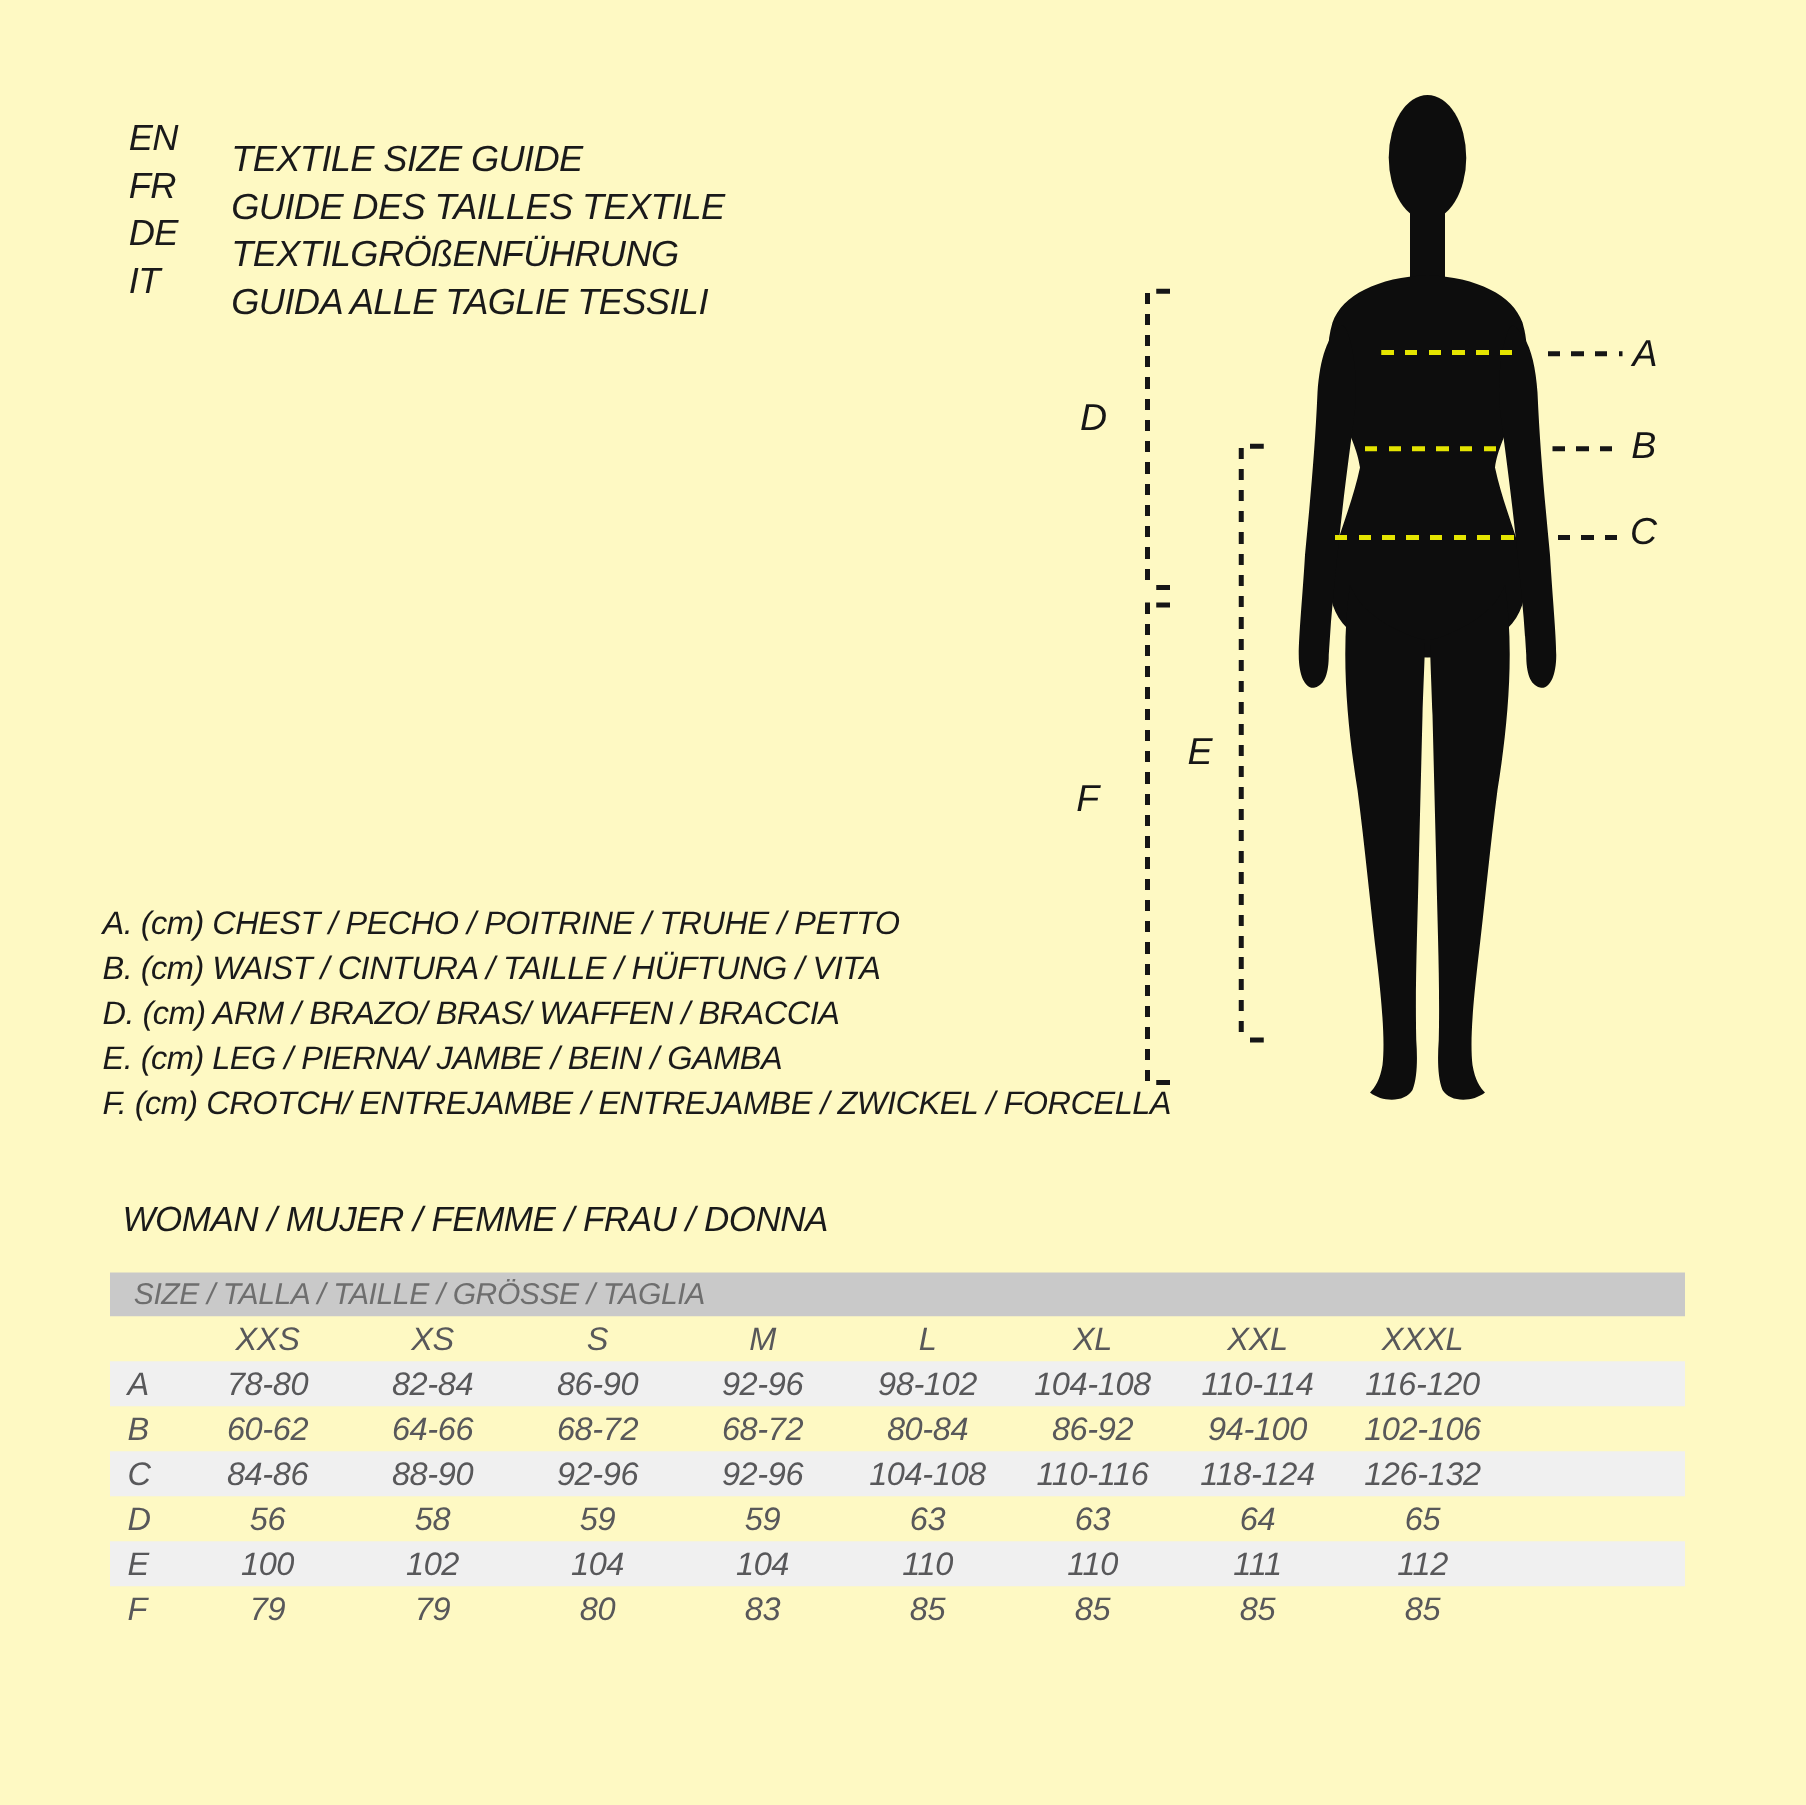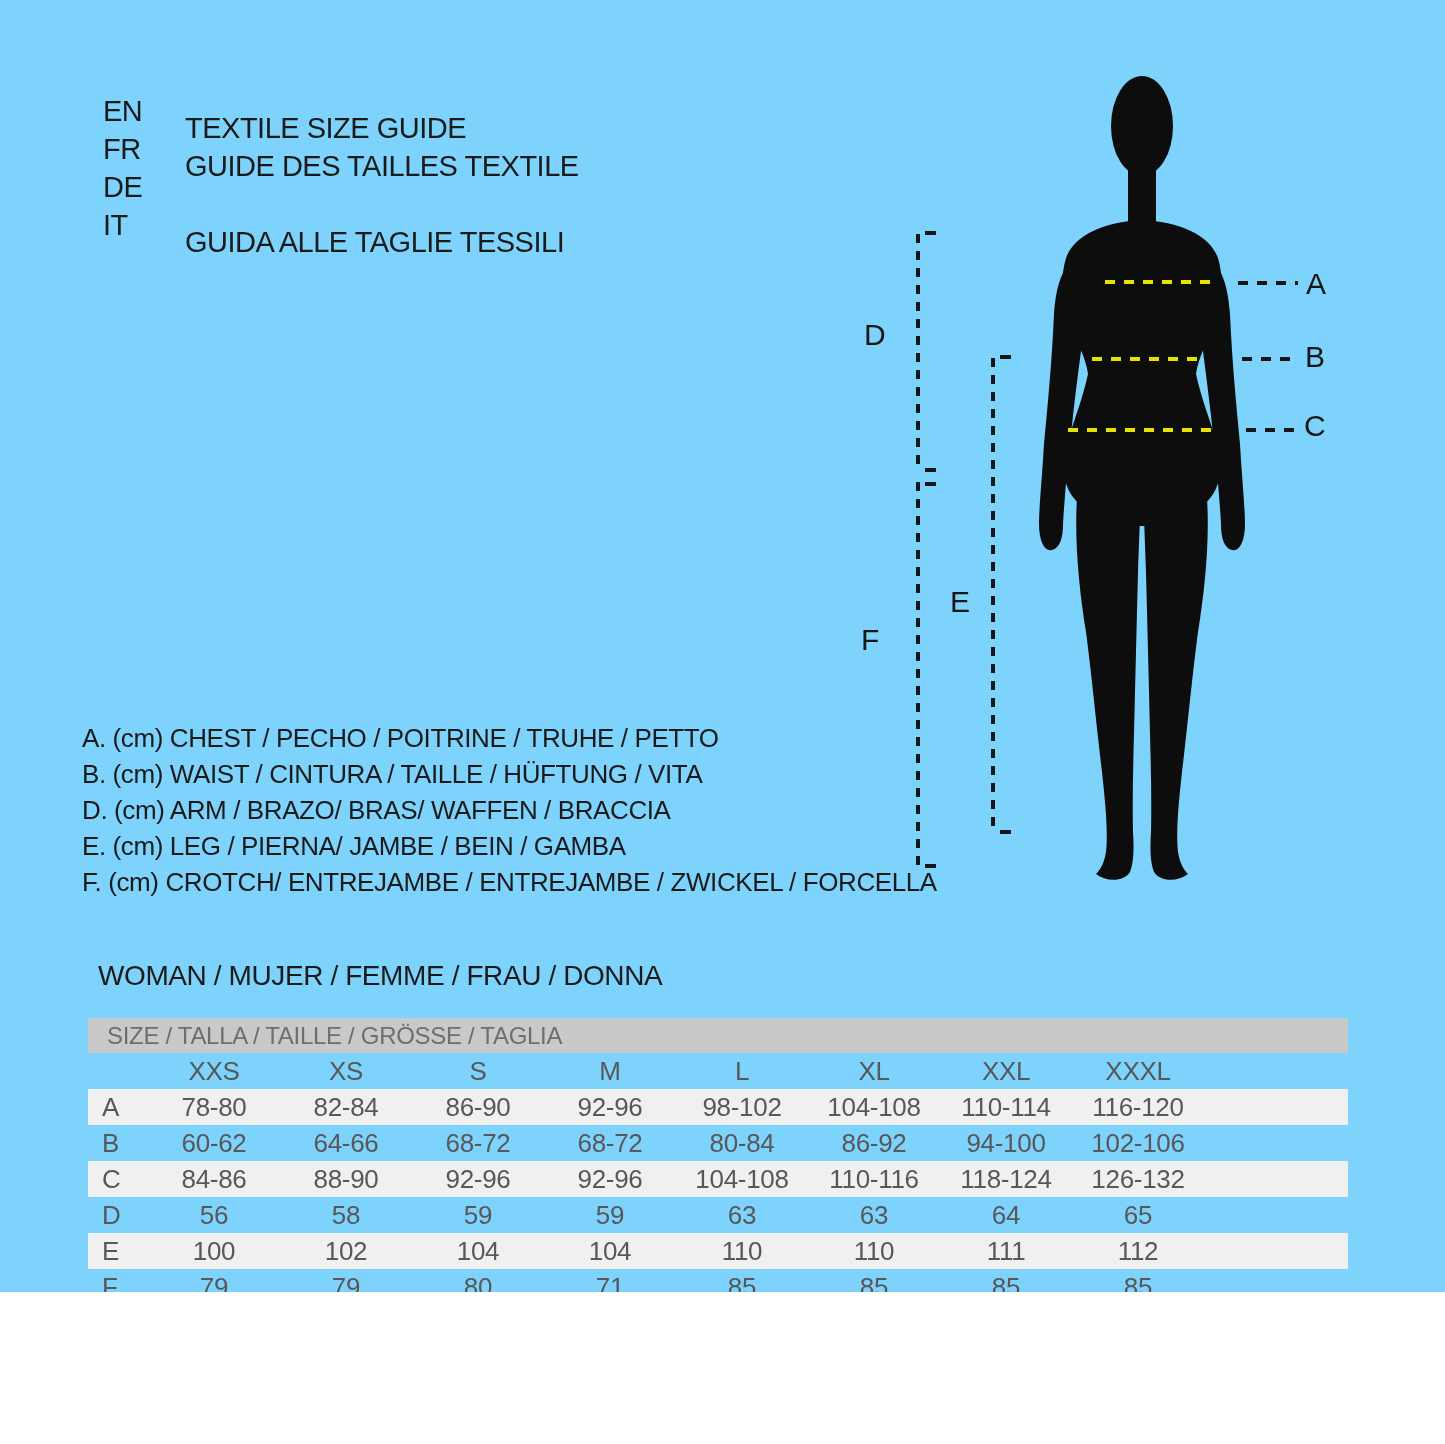--- a/index.html
+++ b/index.html
@@ -1,18 +1,18 @@
 <!DOCTYPE html>
 <html><head>
 <meta charset="utf-8">
 <style>
   html,body{margin:0;padding:0;background:#fff;}
   #canvas{
-    position:relative;width:1445px;height:1292px;background:#7dd3fc;overflow:hidden;
-    font-family:"Liberation Sans",sans-serif;color:#1a1a1a;
+    position:relative;width:1445px;height:1444px;background:#fef9c3;overflow:hidden;
+    font-family:"Liberation Sans",sans-serif;color:#1a1a1a;font-style:italic;
   }
   
   #lang-block{position:absolute;left:103px;top:92px;}
   .lang-row{display:flex;height:38px;align-items:center;}
   .lang-code{width:82px;font-size:29px;letter-spacing:-.5px;}
   .lang-title{font-size:29px;letter-spacing:-.5px;white-space:nowrap;margin-top:34px;}
   
   #legend-block{position:absolute;left:82px;top:720px;text-align:right;}
   .legend-line{height:36px;font-size:26px;letter-spacing:-.4px;white-space:nowrap;display:flex;align-items:center;}
   
@@ -45,20 +45,21 @@
     <div class="lang-row">
       <div class="lang-code">EN</div>
       <div class="lang-title">TEXTILE SIZE GUIDE</div>
     </div>
     <div class="lang-row">
       <div class="lang-code">FR</div>
       <div class="lang-title">GUIDE DES TAILLES TEXTILE</div>
     </div>
     <div class="lang-row">
       <div class="lang-code">DE</div>
+      <div class="lang-title">TEXTILGRÖßENFÜHRUNG</div>
     </div>
     <div class="lang-row">
       <div class="lang-code">IT</div>
       <div class="lang-title">GUIDA ALLE TAGLIE TESSILI</div>
     </div>
   </div>
 
   <div id="figure-wrap">
 
     <svg id="silhouette" viewBox="0 0 240 810" aria-hidden="true">
@@ -248,21 +249,21 @@
       <div>111</div>
       <div>112</div>
       <div></div>
     </div>
 
     <div class="tbl-grid-row">
       <div class="rowlab">F</div>
       <div>79</div>
       <div>79</div>
       <div>80</div>
-      <div>71</div>
+      <div>83</div>
       <div>85</div>
       <div>85</div>
       <div>85</div>
       <div>85</div>
       <div></div>
     </div>
   </div>
 
 </div>
 

